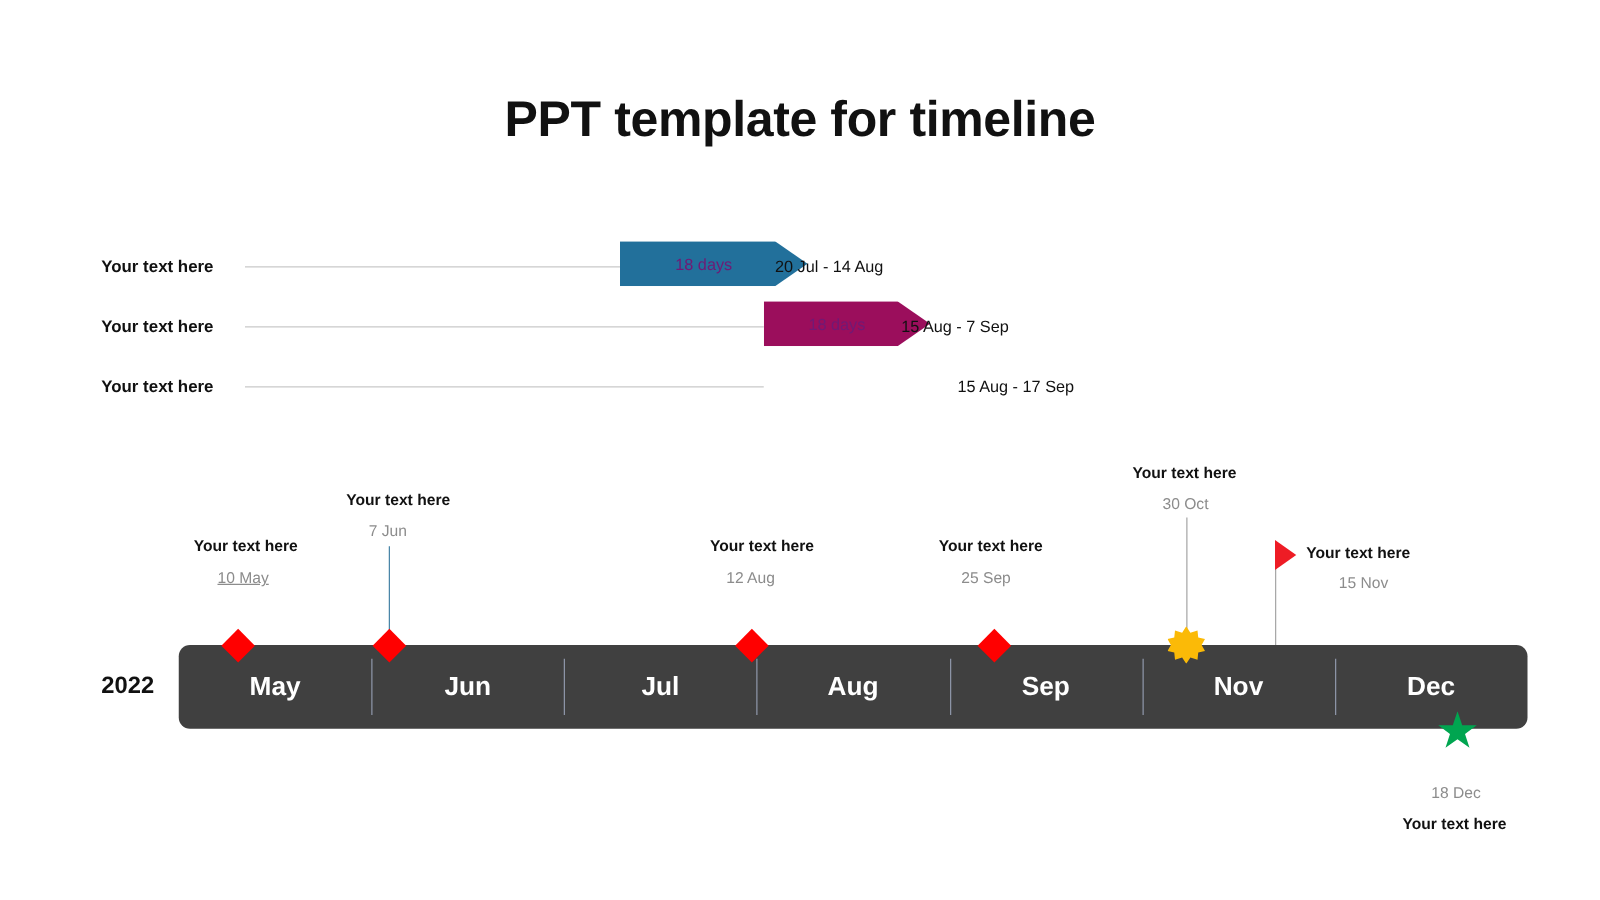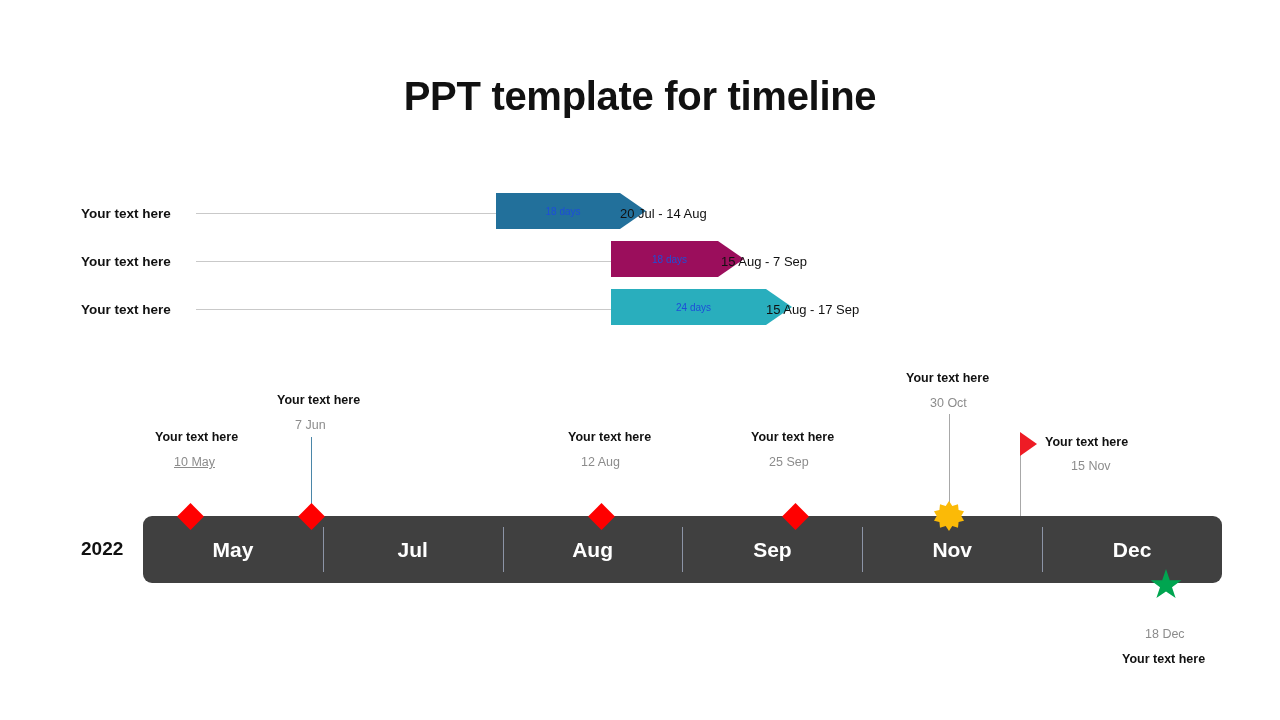--- a/index.html
+++ b/index.html
@@ -47,22 +47,22 @@
     align-items: center;
     justify-content: center;
   }
   .gantt-bar-body {
     position: absolute;
     inset: 0;
   }
   .gantt-days {
     position: relative;
     z-index: 2;
-    color: #1d4ed8;
-    font-size: 10px;
+    color: #701a75;
+    font-size: 13px;
     white-space: nowrap;
     padding-right: 16px;
   }
   .gantt-dates {
     position: absolute;
     top: 50%; transform: translateY(-50%);
     font-size: 13px;
     font-weight: normal;
     color: #111111;
     white-space: nowrap;
@@ -185,32 +185,29 @@
         <div class="gantt-leader" style="left: 196px; width: 415px;"></div>
         <div class="gantt-bar" style="left: 611px; width: 133px;">
           <div class="gantt-bar-body" style="background: rgb(155, 14, 92); clip-path: polygon(0px 0px, 107px 0px, 133px 50%, 107px 100%, 0px 100%);"></div>
           <div class="gantt-days">18 days</div>
         </div>
         <div class="gantt-dates" style="left: 721px;">15 Aug - 7 Sep</div>
       </div>
       <div class="gantt-row" style="top: 289px;">
         <div class="gantt-label">Your text here</div>
         <div class="gantt-leader" style="left: 196px; width: 415px;"></div>
-        <div class="gantt-bar" style="left: 611px; width: 181px;">
-          <div class="gantt-bar-body" style="background: rgb(41, 174, 189); clip-path: polygon(0px 0px, 155px 0px, 181px 50%, 155px 100%, 0px 100%);"></div>
-          <div class="gantt-days">24 days</div>
-        </div>
         <div class="gantt-dates" style="left: 766px;">15 Aug - 17 Sep</div>
       </div>
     </div>
 
   <div class="year-label">2022</div>
 
   <div class="monthbar" id="monthbar">
       <div class="month-cell">May</div>
+      <div class="month-cell">Jun</div>
       <div class="month-cell">Jul</div>
       <div class="month-cell">Aug</div>
       <div class="month-cell">Sep</div>
       <div class="month-cell">Nov</div>
       <div class="month-cell">Dec</div>
     </div>
 
   <div id="milestone-area">
       <div class="ms-title" style="left: 155px; top: 430px;">Your text here</div>
       <div class="ms-date" style="left: 174px; top: 455px; text-decoration: underline;">10 May</div>

